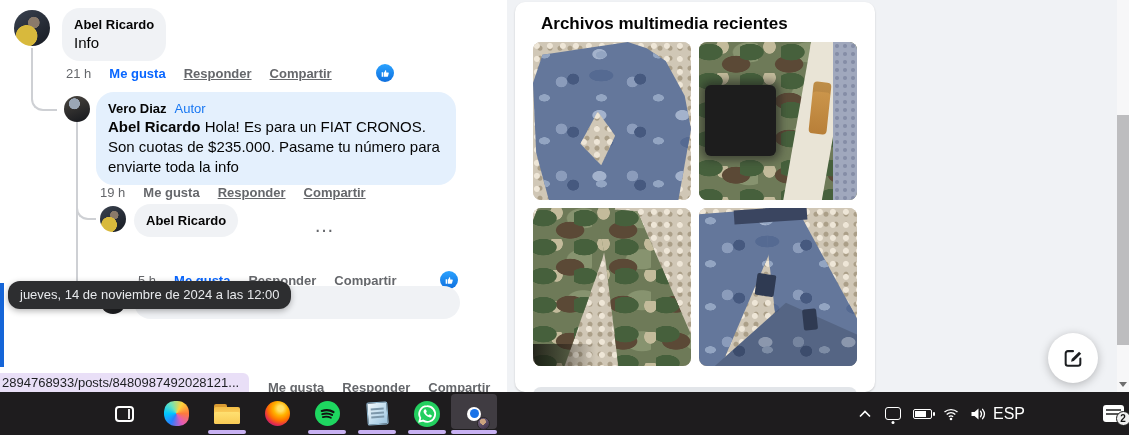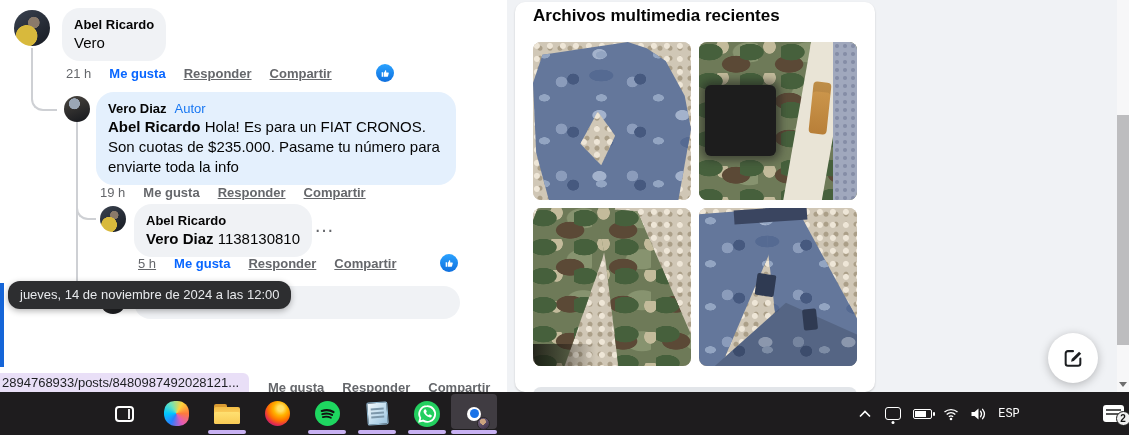--- a/index.html
+++ b/index.html
@@ -26,21 +26,21 @@
   .thumb{width:18px;height:18px;border-radius:50%;background:linear-gradient(#2aa2ff,#0f6fde);display:flex;align-items:center;justify-content:center;margin-left:26px;}
   .dots{position:absolute;left:314px;top:214px;font-size:20px;color:#65676b;letter-spacing:1px;}
   #tooltip{position:absolute;left:8px;top:281px;height:28px;line-height:28px;padding:0 12px;background:#2d2e30;color:#e7e9ec;
     font-size:13px;border-radius:12px;white-space:nowrap;z-index:6;box-shadow:0 2px 6px rgba(0,0,0,.3);}
   #bluebar{position:absolute;left:0;top:283px;width:4px;height:84px;background:#1565d8;z-index:7;}
   #staturl{position:absolute;left:0;top:373px;height:20px;line-height:20px;padding:0 10px 0 2px;background:#e9dff7;
     color:#1c1e21;font-size:13px;border-top-right-radius:6px;white-space:nowrap;z-index:8;}
   
   #card{position:absolute;left:515px;top:2px;width:360px;height:390px;background:#fff;border-radius:10px;
     box-shadow:0 1px 2px rgba(0,0,0,.18);}
-  #card h2{position:absolute;left:18px;top:4px;margin:0;font-size:17px;font-weight:700;color:#050505;}
+  #card h2{position:absolute;left:18px;top:4px;margin:8px;font-size:17px;font-weight:700;color:#050505;}
   .tile{position:absolute;width:158px;height:158px;border-radius:8px;overflow:hidden;background:#d3cabb;}
   .lace{position:absolute;inset:0;background-color:#d0c7b6;
     background-image:radial-gradient(circle at 30% 30%,#eee6d7 2.5px,rgba(0,0,0,0) 3.5px),radial-gradient(circle at 70% 62%,#ab9f88 2px,rgba(0,0,0,0) 3px);
     background-size:13px 13px,10px 10px;}
   .denim{position:absolute;inset:0;background-color:#64779b;
     background-image:radial-gradient(ellipse at 20% 30%,#93a5c2 0 8%,rgba(0,0,0,0) 9%),radial-gradient(ellipse at 60% 70%,#46597f 0 10%,rgba(0,0,0,0) 11%),radial-gradient(ellipse at 80% 20%,#a3b2cc 0 7%,rgba(0,0,0,0) 8%),radial-gradient(ellipse at 40% 85%,#8b9cbb 0 9%,rgba(0,0,0,0) 10%),radial-gradient(ellipse at 75% 50%,#556a92 0 12%,rgba(0,0,0,0) 13%);
     background-size:57px 43px,67px 53px,83px 61px,71px 47px,91px 67px;}
   .camo{position:absolute;inset:0;background-color:#6e7a58;
     background-image:radial-gradient(ellipse at 25% 35%,#46603c 0 30%,rgba(0,0,0,0) 32%),radial-gradient(ellipse at 70% 60%,#5b4936 0 26%,rgba(0,0,0,0) 28%),radial-gradient(ellipse at 50% 15%,#c3bb9b 0 18%,rgba(0,0,0,0) 20%),radial-gradient(ellipse at 85% 25%,#87936f 0 22%,rgba(0,0,0,0) 24%);
     background-size:41px 29px,53px 37px,47px 31px,59px 41px;}
@@ -50,21 +50,21 @@
     box-shadow:0 2px 10px rgba(0,0,0,.25);display:flex;align-items:center;justify-content:center;z-index:5;}
   #sbtrack{position:absolute;left:1117px;top:0;width:12px;height:392px;background:#f7f7f8;}
   #sbthumb{position:absolute;left:1117px;top:115px;width:12px;height:230px;background:#bdbdbf;}
   #sbarrow{position:absolute;left:1119px;top:382px;width:0;height:0;border-left:4px solid rgba(0,0,0,0);border-right:4px solid rgba(0,0,0,0);border-top:5px solid #6e6e6e;}
   
   #taskbar{position:absolute;left:0;top:392px;width:1129px;height:43px;background:#1e1c1e;z-index:9;}
   .app{position:absolute;top:0;width:48px;height:43px;display:flex;align-items:center;justify-content:center;}
   .ind{position:absolute;bottom:1px;left:5px;width:38px;height:4px;border-radius:2px;background:#c8b1f2;}
   .hl{position:absolute;inset:2px 1px 6px 1px;border-radius:4px;background:#403c42;}
   .tray{position:absolute;top:0;height:43px;display:flex;align-items:center;justify-content:center;color:#fff;}
-  .tray-txt{font-size:12px;color:#fff;font-family:Liberation Mono, monospace;}
+  .tray-txt{font-size:16px;color:#fff;}
   #clock{flex-direction:column;line-height:14px;font-size:12px;text-align:center;}
   
   .batt{width:19px;height:10px;border:1.5px solid #fff;border-radius:2px;position:relative;}
   .batt:before{content:"";position:absolute;left:1px;top:1px;bottom:1px;width:11px;background:#fff;}
   .batt:after{content:"";position:absolute;right:-4px;top:2px;width:2px;height:4px;background:#fff;border-radius:1px;}
   .castic{width:16px;height:13px;border:1.5px solid #fff;border-radius:3px;position:relative;}
   .castic:after{content:"";position:absolute;left:50%;bottom:-5px;transform:translateX(-50%);width:3px;height:3px;border-radius:50%;background:#fff;}
   .tvic{width:19px;height:16px;border:2px solid #fff;border-radius:4px;position:relative;}
   .tvic:after{content:"";position:absolute;right:2px;top:1px;bottom:1px;width:2px;background:#fff;opacity:.9;}
   .copilot{width:25px;height:25px;border-radius:42% 46% 40% 48%;background:conic-gradient(from 210deg,#2a7fff,#00c7ff,#6fe3b9,#ffd23a,#ff7a3d,#e45ab8,#2a7fff);}
@@ -90,21 +90,21 @@
 <div id="screen">
 
   <div id="left">
     <div class="tline" style="left:31px;top:48px;width:26px;height:63px;"></div>
     <div class="tline" style="left:76px;top:122px;width:20px;height:98px;"></div>
     <div class="tline" style="left:76px;top:122px;width:20px;height:180px;"></div>
 
     <div class="av" style="left:14px;top:10px;width:36px;height:36px;"></div>
     <div class="bub" style="left:62px;top:8px;">
       <div class="nm">Abel Ricardo</div>
-      <div class="msg">Vero</div>
+      <div class="msg">Info</div>
     </div>
     <div class="row" style="left:66px;top:64px;">
       <span class="tm">21 h</span>
       <span class="lk">Me gusta</span>
       <span class="ac">Responder</span>
       <span class="ac">Compartir</span>
       <span class="thumb">
         <svg width="12" height="12" viewBox="0 0 18 18">
             <path d="M4 8h2.2v6.5H4zM7.2 14.5V8.6c1.1-.6 1.8-1.8 2-3.3.1-.9 1.6-.8 1.6.4v2.5h2.6c.9 0 1.5.8 1.2 1.6l-1.1 3.9c-.2.7-.8 1.1-1.5 1.1z" fill="#fff"></path>
           </svg>
@@ -119,24 +119,23 @@
     <div class="row" style="left:100px;top:185px;">
       <span class="tm">19 h</span>
       <span class="lkg">Me gusta</span>
       <span class="ac">Responder</span>
       <span class="ac">Compartir</span>
     </div>
 
     <div class="av" style="left:100px;top:206px;width:26px;height:26px;"></div>
     <div class="bub" style="left:134px;top:204px;">
       <div class="nm">Abel Ricardo</div>
-      <div class="msg"><b>Vero Diaz</b><span> 1138130810</span></div>
     </div>
     <div class="dots">…</div>
-    <div class="row" style="left:138px;top:254px;">
+    <div class="row" style="left:138px;top:271px;">
       <span class="tm u">5 h</span>
       <span class="lk">Me gusta</span>
       <span class="ac">Responder</span>
       <span class="ac">Compartir</span>
       <span class="thumb">
         <svg width="12" height="12" viewBox="0 0 18 18">
             <path d="M4 8h2.2v6.5H4zM7.2 14.5V8.6c1.1-.6 1.8-1.8 2-3.3.1-.9 1.6-.8 1.6.4v2.5h2.6c.9 0 1.5.8 1.2 1.6l-1.1 3.9c-.2.7-.8 1.1-1.5 1.1z" fill="#fff"></path>
           </svg>
       </span>
     </div>

